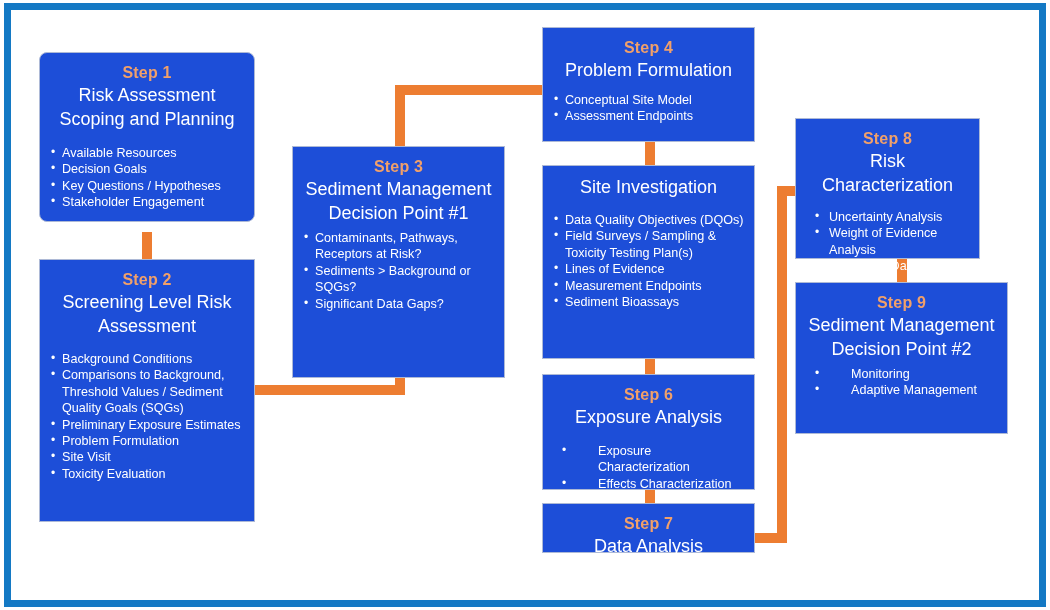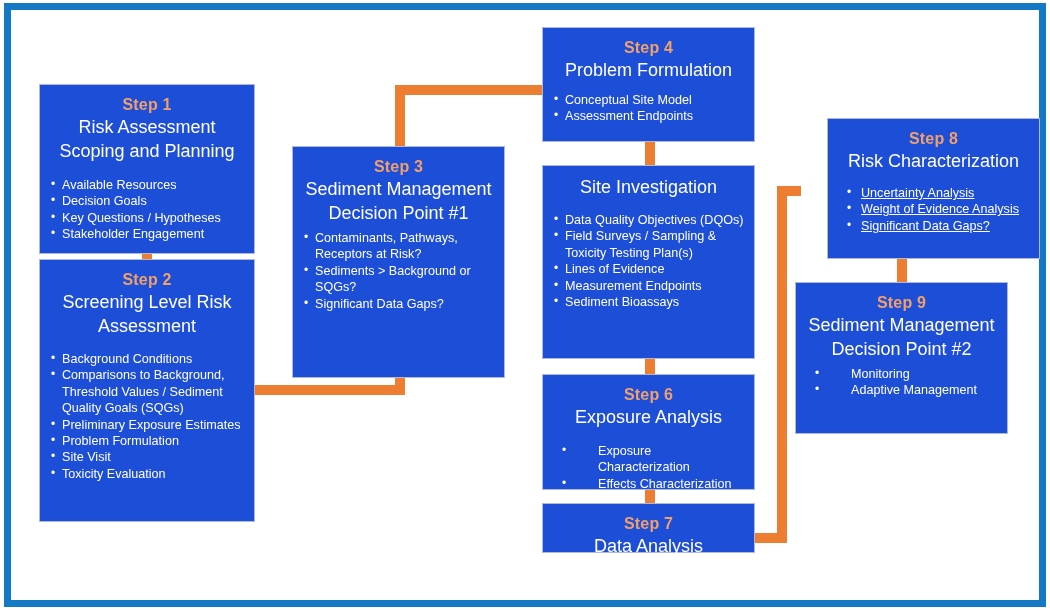--- a/index.html
+++ b/index.html
@@ -75,36 +75,36 @@
     position: absolute;
     left: 0; top: -1px;
     font-size: 12px;
     color: #ffffff;
   }
   
   .bullets.wide li { padding-left: 44px; }
   .bullets.wide li::before { left: 8px; }
 
   
-  #step1 { left: 39px;  top: 84px;  width: 216px; height: 170px; }
+  #step1 { left: 39px;  top: 52px;  width: 216px; height: 170px; border-radius: 8px; }
   #step2 { left: 39px;  top: 259px; width: 216px; height: 263px; }
   #step3 { left: 292px; top: 146px; width: 213px; height: 232px; }
   #step4 { left: 542px; top: 27px;  width: 213px; height: 115px; }
   #step5 { left: 542px; top: 165px; width: 213px; height: 194px; }
   #step6 { left: 542px; top: 374px; width: 213px; height: 116px; }
   #step7 { left: 542px; top: 503px; width: 213px; height: 50px; }
-  #step8 { left: 827px; top: 118px; width: 213px; height: 141px; }
+  #step8 { left: 795px; top: 118px; width: 185px; height: 141px; }
   #step9 { left: 795px; top: 282px; width: 213px; height: 152px; }
 
   
   #step3 .bullets, #step9 .bullets { margin-top: 5px; }
   #step4 .bullets { }
   #step6 .bullets { margin-top: 14px; }
   #step8 .bullets { margin-top: 12px; }
-  #step8 .bullets li { padding-left: 22px; text-decoration: underline; }
+  #step8 .bullets li { padding-left: 22px; }
   #step8 .bullets li::before { left: 8px; }
   #step1 .bullets { margin-top: 14px; }
   #step2 .bullets { margin-top: 13px; }
   #step5 .bullets { margin-top: 13px; }
 </style>
 </head>
 <body>
 
 <div id="canvas">
 

